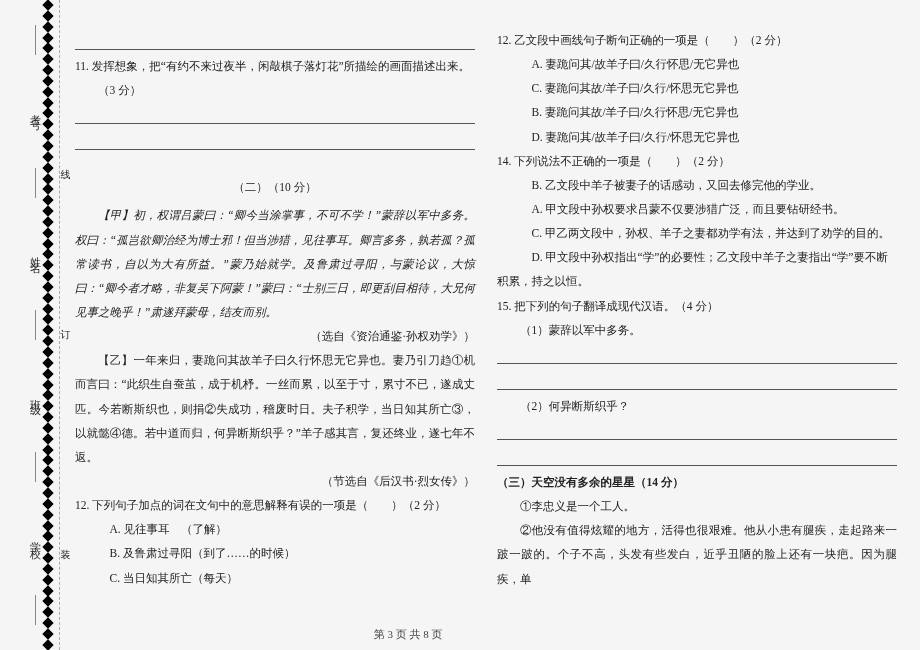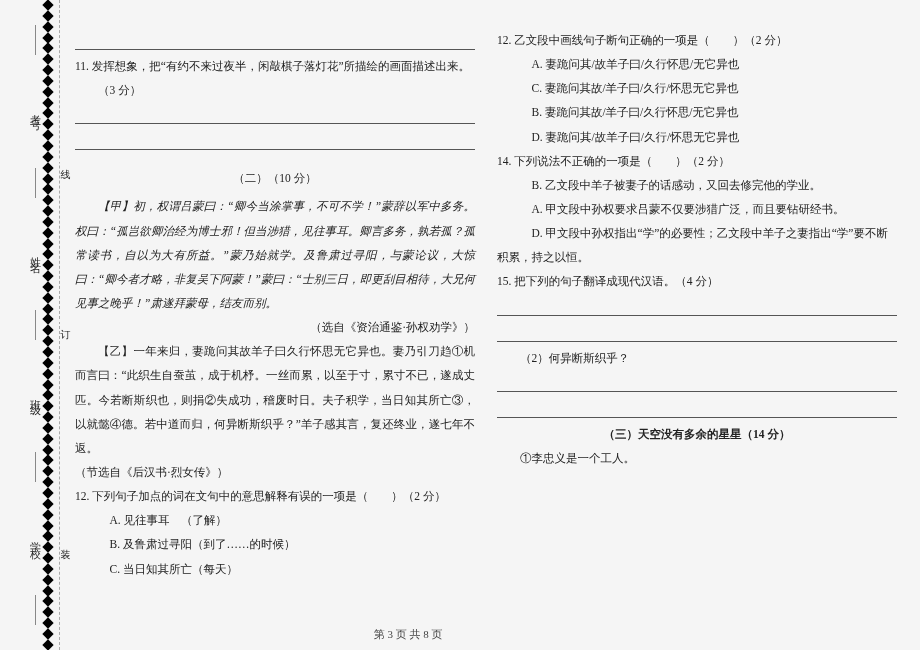--- a/index.html
+++ b/index.html
@@ -11,25 +11,25 @@
     .binding-margin { position: absolute; left: 25px; top: 0; height: 650px; width: 20px; display: flex; flex-direction: column; justify-content: space-around; align-items: center; }
     .binding-margin .label { writing-mode: vertical-rl; font-size: 11px; letter-spacing: 6px; }
     .binding-margin .line { border-right: 1px solid #888; height: 30px; width: 1px; }
     
     .dashed-line { position: absolute; left: 59px; top: 0; height: 650px; border-left: 1px dashed #aaa; }
     .dashed-seg { position: absolute; left: 58px; writing-mode: vertical-rl; font-size: 10px; background: #f5f5f5; padding: 1px 0; }
     
     .page { position: absolute; left: 75px; top: 28px; width: 824px; display: flex; gap: 22px; }
     .column { width: 400px; line-height: 2.1; }
     .blank-line { border-bottom: 1px solid #555; height: 22px; margin-bottom: 4px; }
-    .section-title { text-align: center; margin: 16px 0 4px; }
+    .section-title { text-align: center; margin: 25px 0 4px; }
     .underline-text { }
     .footer { position: absolute; bottom: 8px; left: 0; width: 816px; text-align: center; font-size: 11px; color: #444; }
     .opt { text-indent: 3em; }
-    .passage-title { text-align: center; font-weight: bold; }
+    .passage-title { font-weight: bold; }
   </style>
 </head>
 <body>
 
 <div class="diamond-border">
     <span></span>
     <span></span>
     <span></span>
     <span></span>
     <span></span>
@@ -115,41 +115,44 @@
     <div class="blank-line"></div>
     <div class="blank-line"></div>
     <div class="section-title">（二）（10 分）</div>
     <div style="text-align:justify;font-style:italic;">
       <span style="margin-left:2em">【甲】</span><span>初，权谓吕蒙曰：“卿今当涂掌事，不可不学！”蒙辞以军中多务。权曰：“孤岂欲卿治经为博士邪！但当涉猎，见往事耳。卿言多务，孰若孤？孤常读书，自以为大有所益。”蒙乃始就学。及鲁肃过寻阳，与蒙论议，大惊曰：“卿今者才略，非复吴下阿蒙！”蒙曰：“士别三日，即更刮目相待，大兄何见事之晚乎！”肃遂拜蒙母，结友而别。</span>
     </div>
     <div style="text-align:right">（选自《资治通鉴·孙权劝学》）</div>
     <div style="text-align:justify;">
       <span style="margin-left:2em">【乙】</span><span>一年来归，</span><span class="underline-text">妻跪问其故羊子曰久行怀思无它异也。</span><span>妻乃引刀趋①机而言曰：“此织生自蚕茧，成于机杼。一丝而累，以至于寸，累寸不已，遂成丈匹。今若断斯织也，则捐②失成功，稽废时日。夫子积学，当日知其所亡③，以就懿④德。若中道而归，何异断斯织乎？”羊子感其言，复还终业，遂七年不返。</span>
     </div>
-    <div style="">（节选自《后汉书·烈女传》）</div>
+    <div style="text-align:right">（节选自《后汉书·烈女传》）</div>
     <div>12. 下列句子加点的词在文句中的意思解释有误的一项是（　　）（2 分）</div>
     <div class="opt">A. 见往事耳　（了解）</div>
     <div class="opt">B. 及鲁肃过寻阳（到了……的时候）</div>
     <div class="opt">C. 当日知其所亡（每天）</div>
   </div>
 
   <div class="column">
     <div>12. 乙文段中画线句子断句正确的一项是（　　）（2 分）</div>
     <div class="opt">A. 妻跪问其/故羊子曰/久行怀思/无它异也</div>
     <div class="opt">C. 妻跪问其故/羊子曰/久行/怀思无它异也</div>
     <div class="opt">B. 妻跪问其故/羊子曰/久行怀思/无它异也</div>
     <div class="opt">D. 妻跪问其/故羊子曰/久行/怀思无它异也</div>
     <div>14. 下列说法不正确的一项是（　　）（2 分）</div>
     <div class="opt">B. 乙文段中羊子被妻子的话感动，又回去修完他的学业。</div>
     <div class="opt">A. 甲文段中孙权要求吕蒙不仅要涉猎广泛，而且要钻研经书。</div>
+    <div class="opt">C. 甲乙两文段中，孙权、羊子之妻都劝学有法，并达到了劝学的目的。</div>
     <div class="opt">D. 甲文段中孙权指出“学”的必要性；乙文段中羊子之妻指出“学”要不断积累，持之以恒。</div>
     <div>15. 把下列的句子翻译成现代汉语。（4 分）</div>
+    <div style="text-indent:2em">（1）蒙辞以军中多务。</div>
     <div class="blank-line"></div>
     <div class="blank-line"></div>
     <div style="text-indent:2em">（2）何异断斯织乎？</div>
     <div class="blank-line"></div>
     <div class="blank-line"></div>
     <div class="passage-title"><b>（三）天空没有多余的星星（14 分）</b></div>
     <div style="text-indent:2em">①李忠义是一个工人。</div>
+    <div style="text-indent:2em;text-align:justify">②他没有值得炫耀的地方，活得也很艰难。他从小患有腿疾，走起路来一跛一跛的。个子不高，头发有些发白，近乎丑陋的脸上还有一块疤。因为腿疾，单</div>
   </div>
 </div>
 
 <div class="footer">第 3 页 共 8 页</div>
 
 </body></html>

